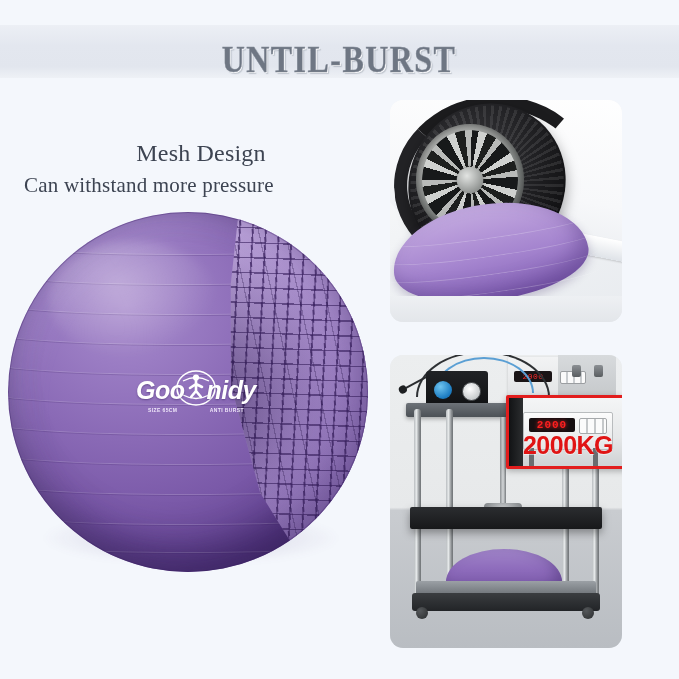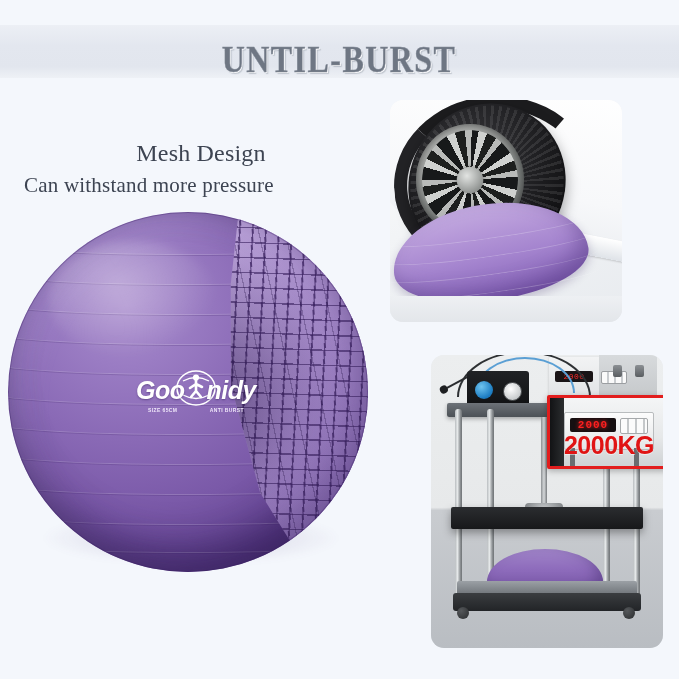--- a/index.html
+++ b/index.html
@@ -127,21 +127,21 @@
     font-size:5px;font-weight:700;color:#efe6fa;letter-spacing:.4px;
     padding:0 12px;box-sizing:border-box;z-index:3;
   }
 
   
   .photo{
     position:absolute;border-radius:13px;overflow:hidden;
     background:#e9edf2;
   }
   #photo-tire{left:390px;top:100px;width:232px;height:222px;}
-  #photo-press{left:390px;top:355px;width:232px;height:293px;margin-left:41px;}
+  #photo-press{left:390px;top:355px;width:232px;height:293px;}
 
   
   .tire-bg{position:absolute;inset:0;background:linear-gradient(160deg,#fdfdfd 0%,#f2f4f6 45%,#e8ebef 100%);}
   .car-body{
     position:absolute;left:-10px;top:-6px;width:260px;height:150px;
     background:linear-gradient(190deg,#ffffff 0%,#f7f8fa 60%,#e7eaee 100%);
     border-bottom-left-radius:120px 70px;
   }
   .fender{
     position:absolute;left:4px;top:-4px;width:176px;height:150px;

